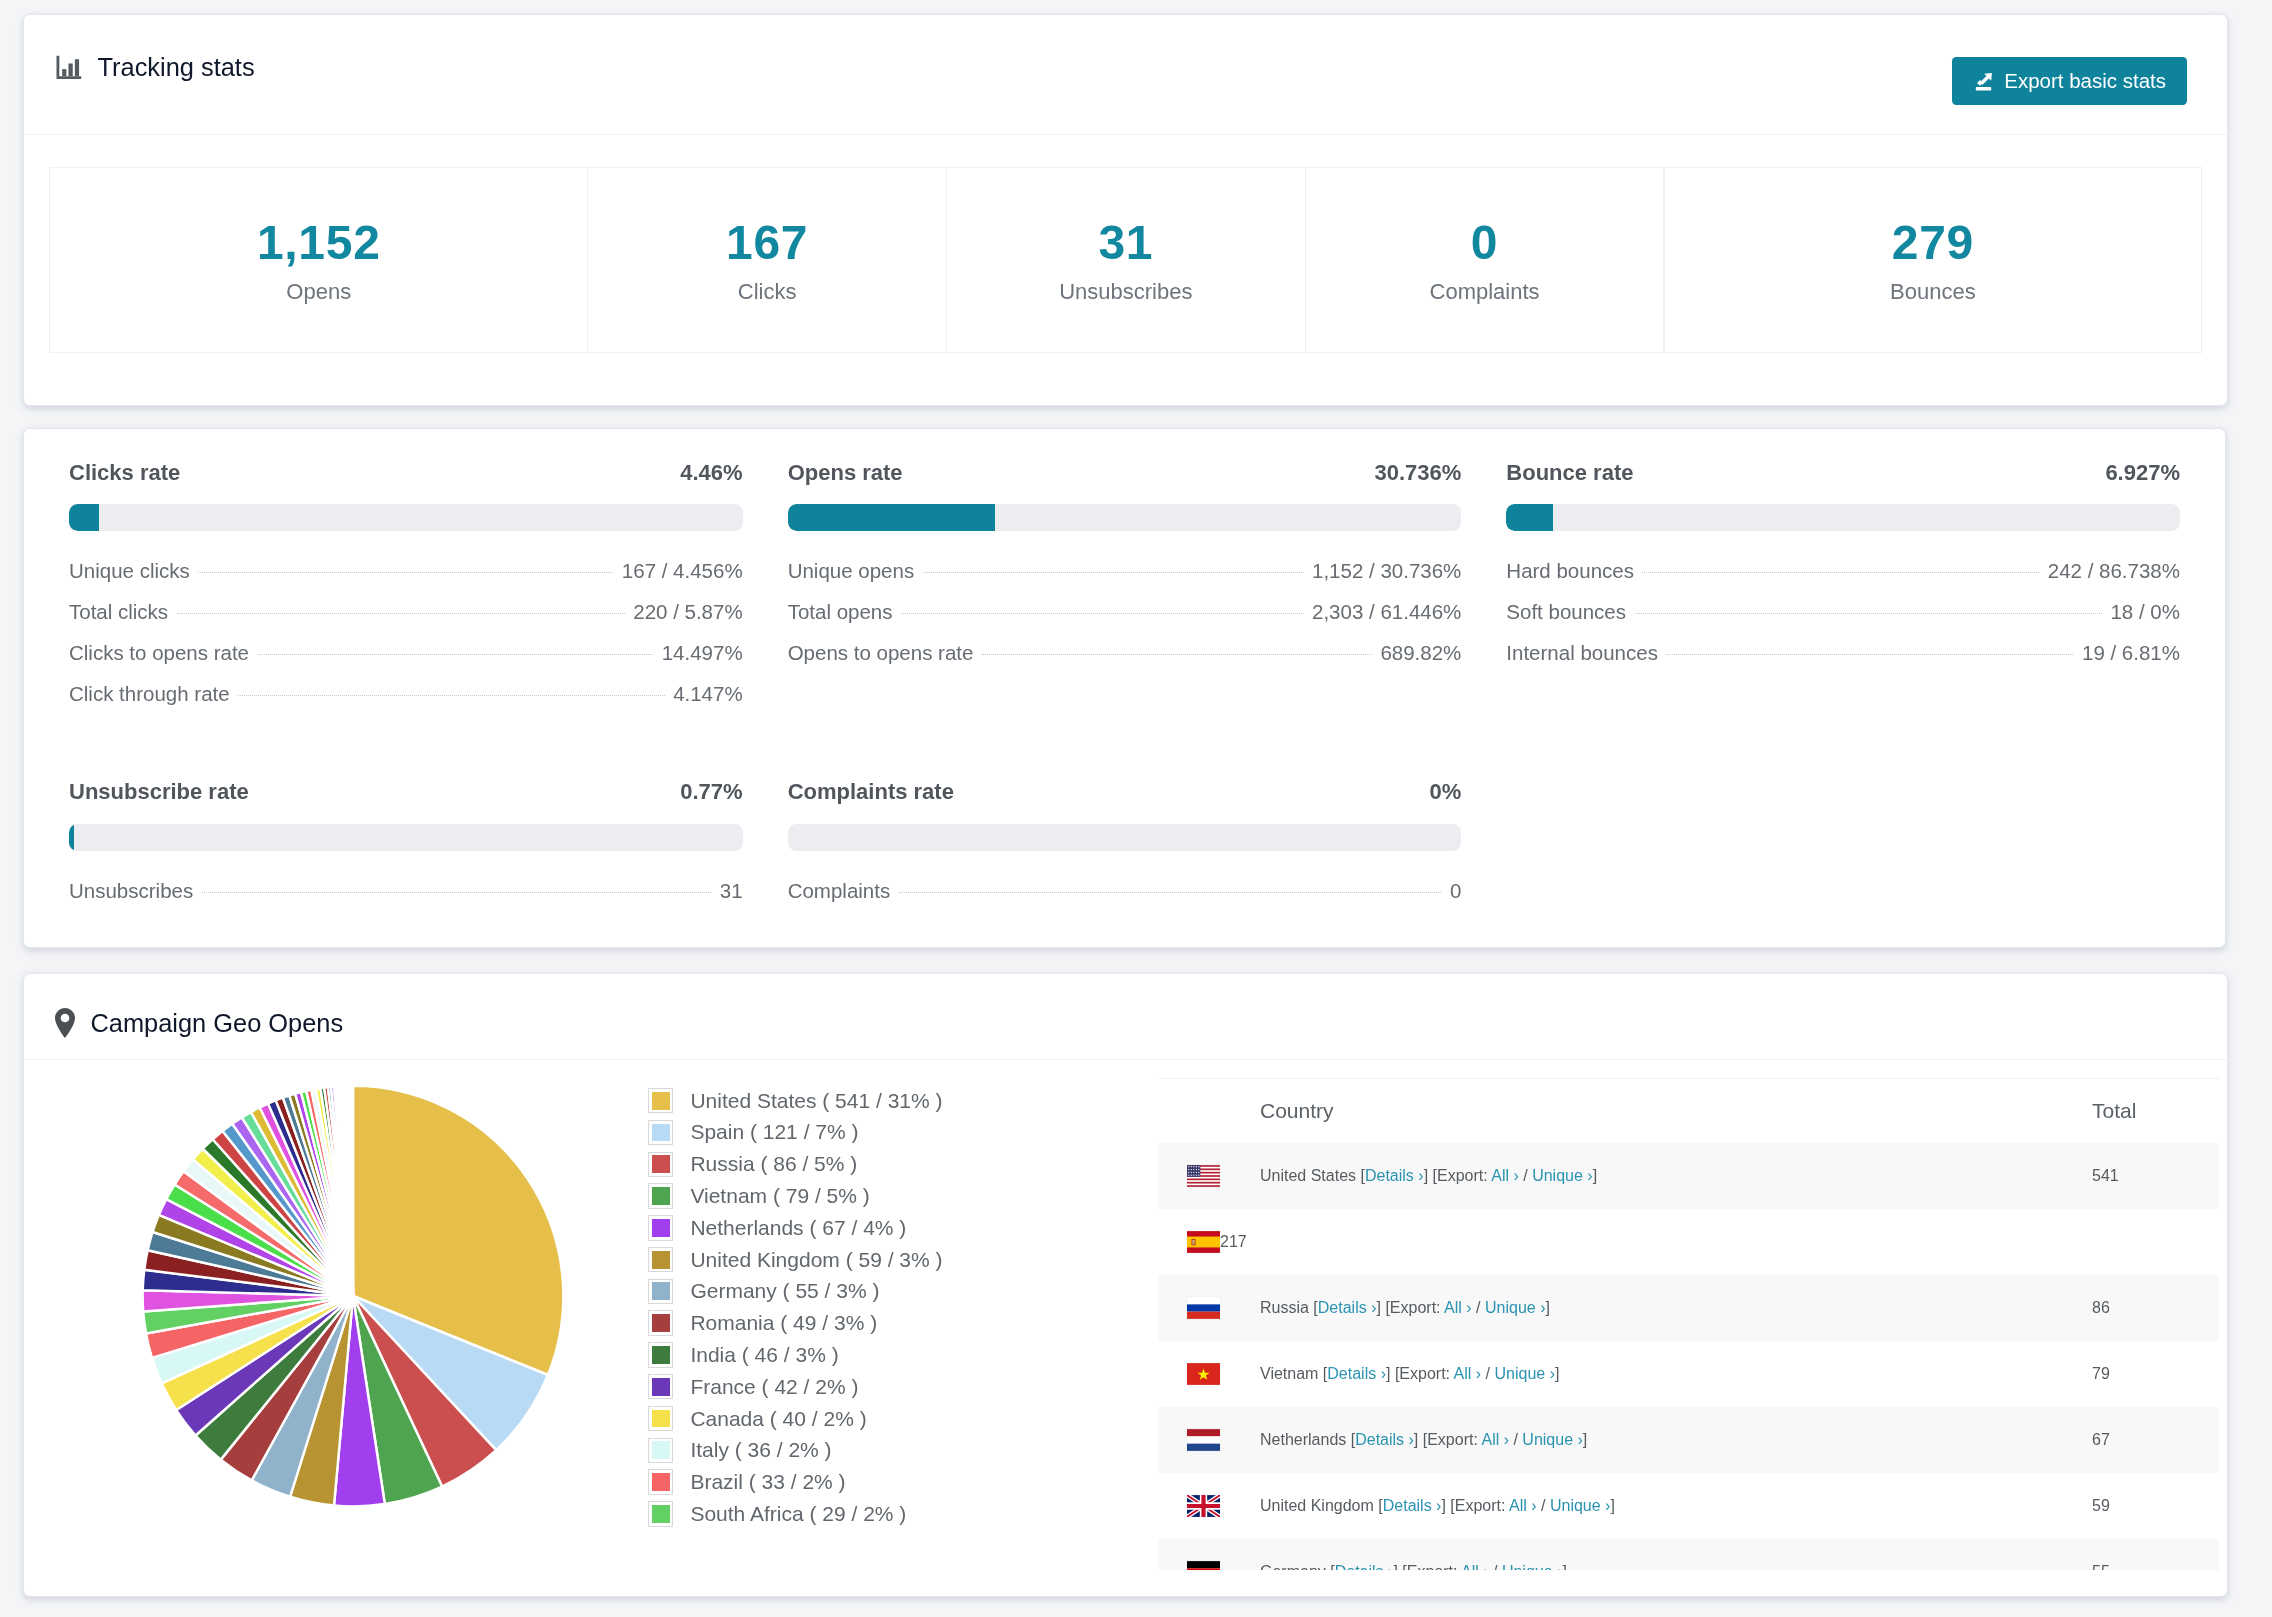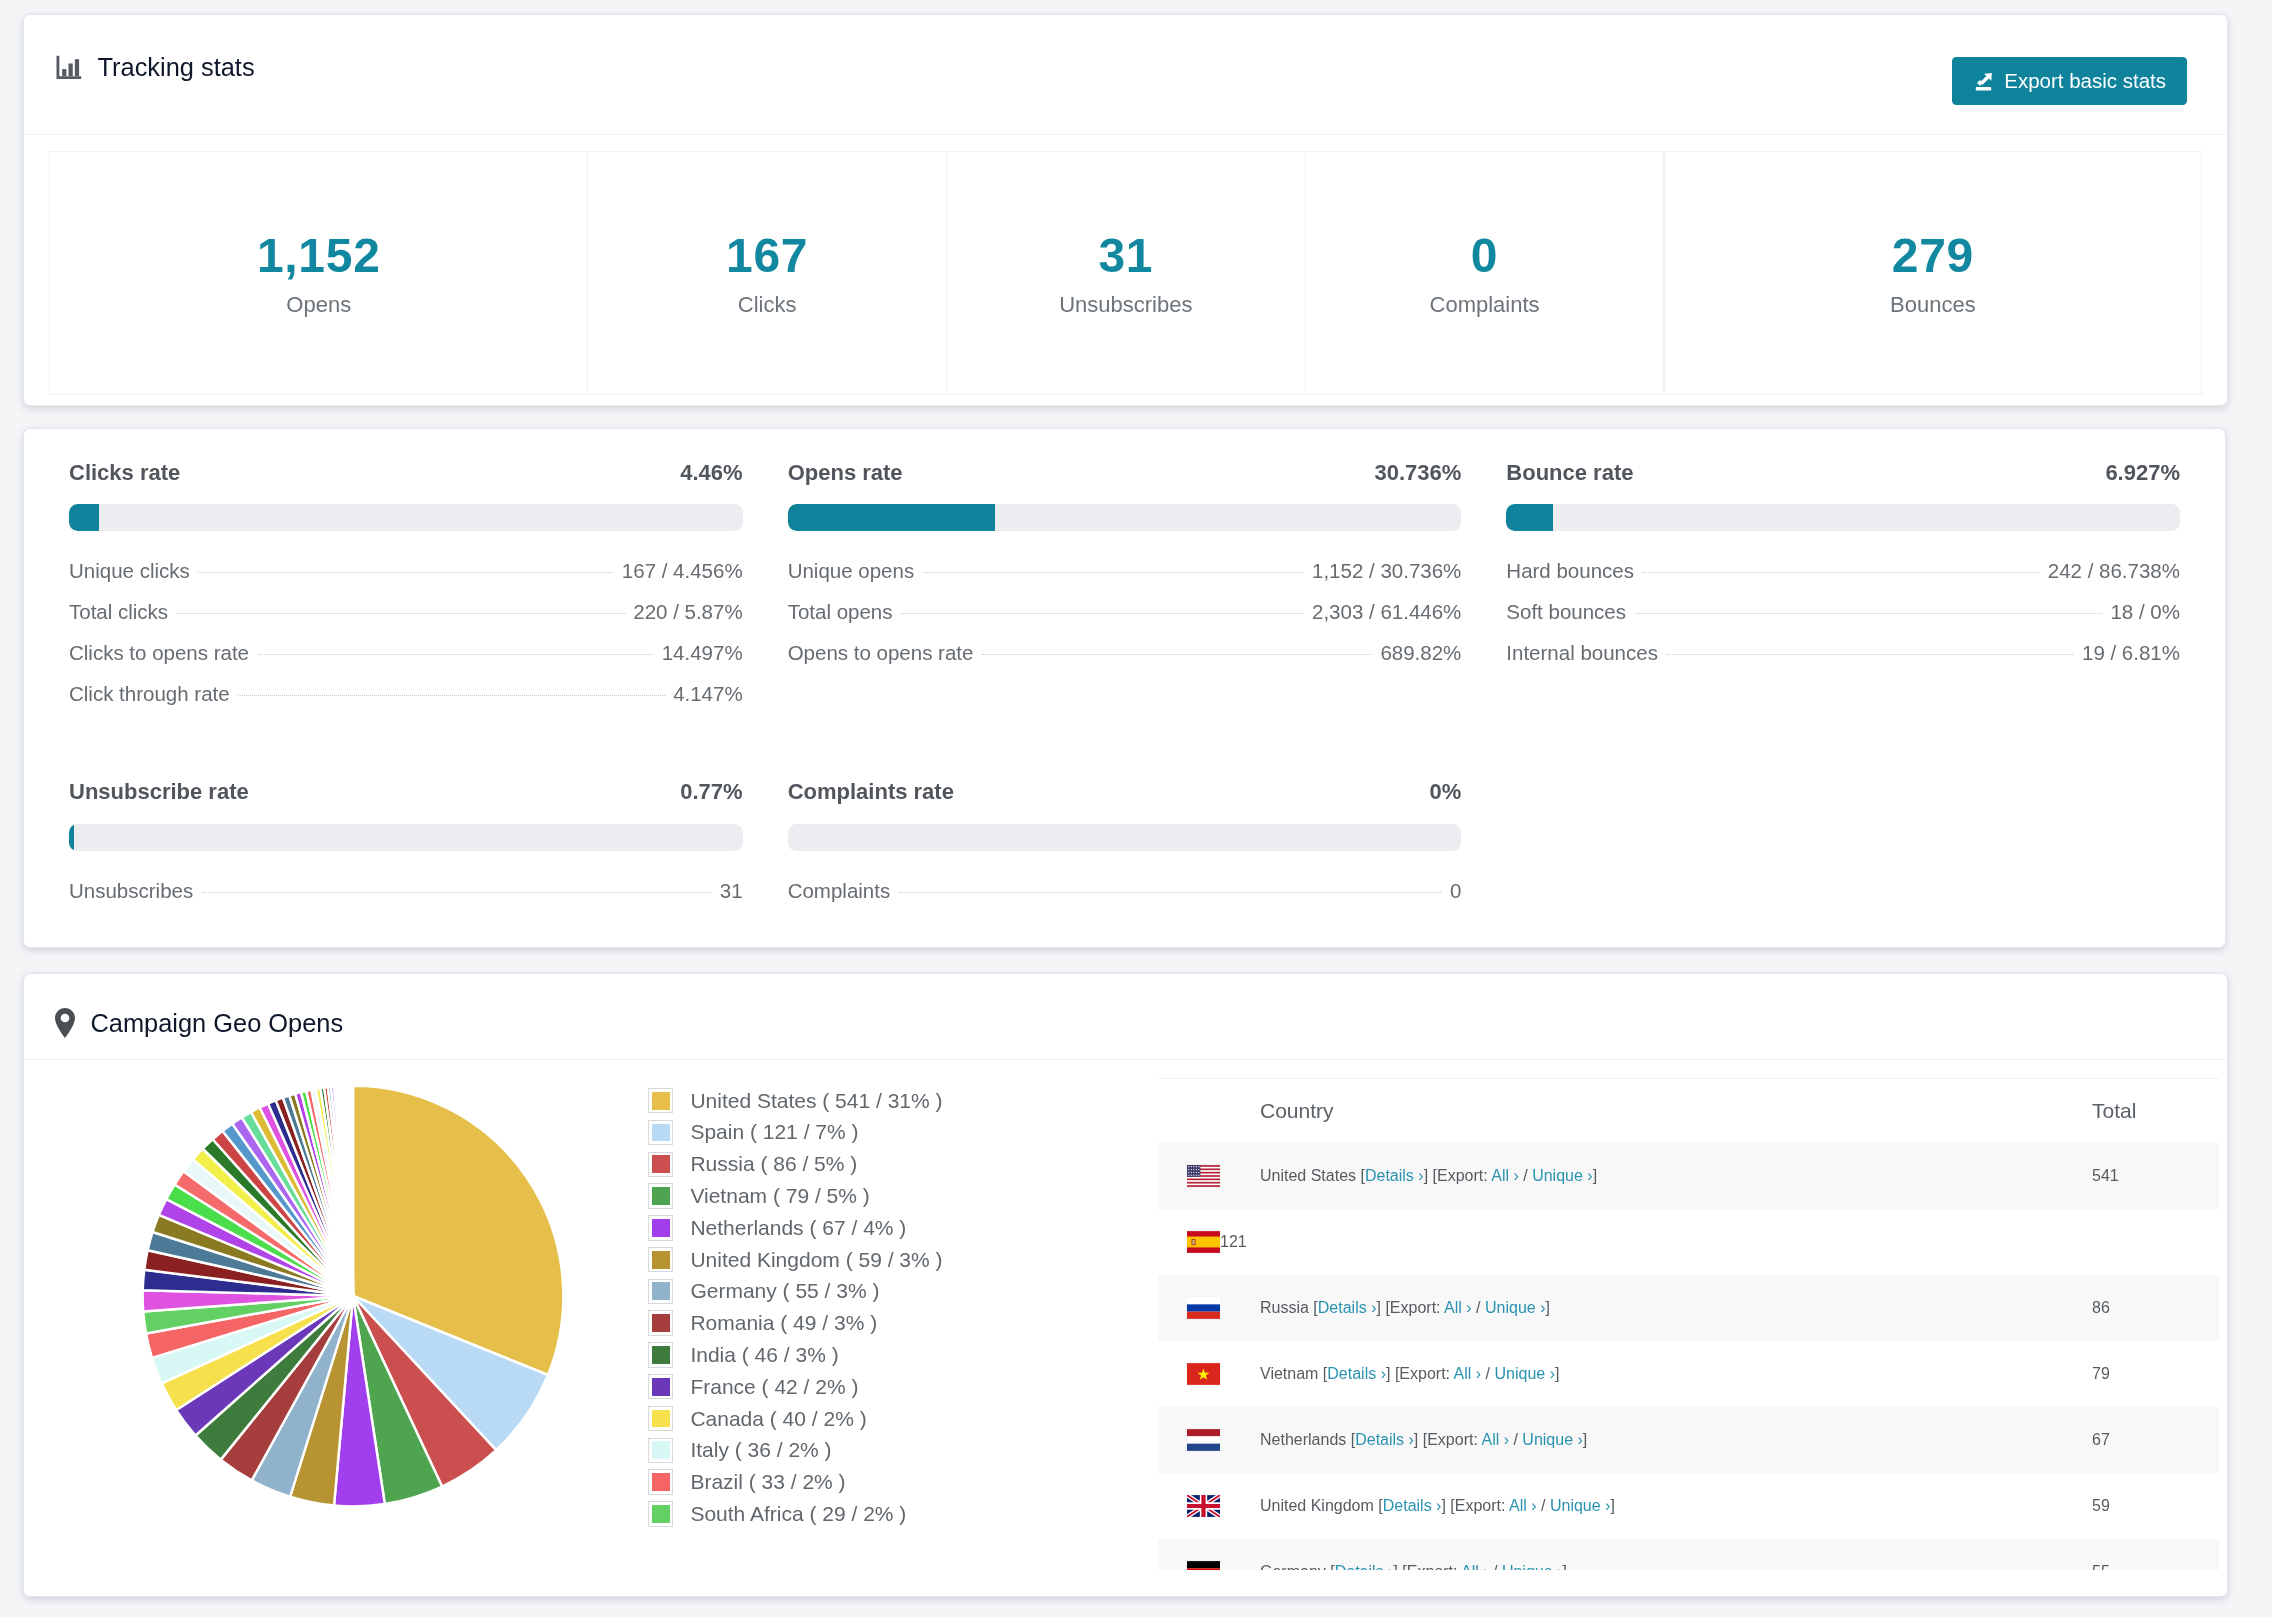--- a/index.html
+++ b/index.html
@@ -20,21 +20,21 @@
   .card-title{font-size:25.4px;color:#0f172a;}
   .hdr-divider{position:absolute;left:0;right:0;border-top:1.4px solid #f0f2f4;}
   #card-tracking .hdr-divider{top:119px;}
   #export-btn{
     position:absolute;top:42px;right:40px;
     background:#0f839c;color:#fff;border:none;border-radius:4.2px;
     font-family:inherit;font-size:20.5px;padding:12px 21px;
     display:flex;align-items:center;gap:10px;cursor:pointer;
   }
   .stats-grid{
-    position:absolute;top:136px;left:25.4px;right:25.4px;height:244px;
+    position:absolute;top:152px;left:25.4px;right:25.4px;height:186px;
     display:grid;grid-template-columns:1.5fr 1fr 1fr 1fr 1.5fr;
   }
   .stat-cell{
     border:0.7px solid #f0f1f3;margin-right:-0.7px;
     display:flex;flex-direction:column;align-items:center;justify-content:center;
   }
   .stat-value{font-size:48px;font-weight:700;color:#1287a0;letter-spacing:0.7px;}
   .stat-label{font-size:22px;color:#6d747b;margin-top:8.5px;}
   
   #card-rates{left:23px;top:428px;width:2203px;height:520px;box-sizing:border-box;padding:31px 45px;}
@@ -452,21 +452,21 @@
         </div>
         <div class="grow ">
           <span class="flag">
             <svg width="33" height="22" viewBox="0 0 47 31">
               <rect x="0" y="0" width="47" height="31" fill="#c60b1e"></rect>
               <rect x="0" y="7.75" width="47" height="15.5" fill="#ffc400"></rect>
               <rect x="6.5" y="11.5" width="5.5" height="8.5" fill="#ad1519"></rect>
               <rect x="7.5" y="12.5" width="3.5" height="6.5" fill="#c8b07a"></rect>
             </svg>
           </span>
-          <span class="gtotal">121</span>
+          <span class="gtotal">217</span>
         </div>
         <div class="grow shaded">
           <span class="flag">
             <svg width="33" height="22" viewBox="0 0 47 31">
               <rect x="0" y="0" width="47" height="10.333333333333334" fill="#fff"></rect>
               <rect x="0" y="10.333333333333334" width="47" height="10.333333333333334" fill="#0039a6"></rect>
               <rect x="0" y="20.666666666666668" width="47" height="10.333333333333334" fill="#d52b1e"></rect>
             </svg>
           </span>
           <span class="gname">Russia <span class="br">[</span><a class="lnk">Details ›</a><span class="br">] [Export: </span><a class="lnk">All ›</a><span class="br"> / </span><a class="lnk">Unique ›</a><span class="br">]</span></span>

